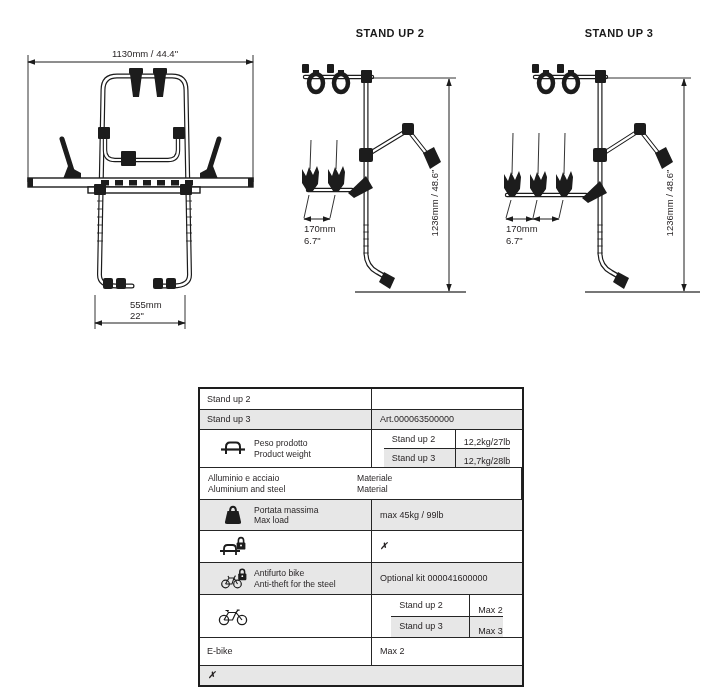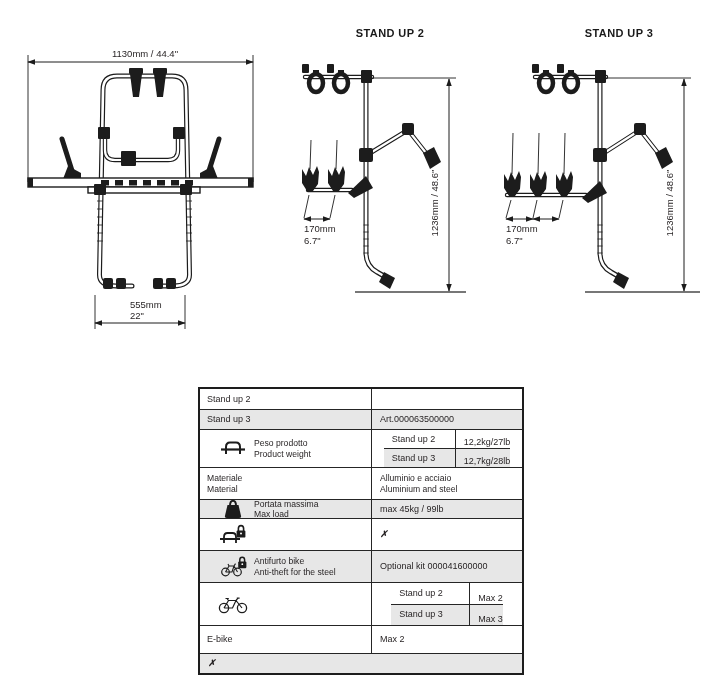--- a/index.html
+++ b/index.html
@@ -16,21 +16,21 @@
   .blk{fill:#1c1c1c;stroke:none;}
   .whitefill{fill:#ffffff;stroke:#1c1c1c;stroke-width:1.4;}
   .ground{stroke:#4a4a4a;stroke-width:1.6;fill:none;}
   .dimtxt{font:9.5px "Liberation Sans",sans-serif;fill:#231f20;}
   .titletxt{font:bold 11px "Liberation Sans",sans-serif;fill:#1a1a1a;letter-spacing:.4px;}
   
   .spec-table{position:absolute;left:198px;top:387px;width:326px;border:2px solid #1d1d1d;
               background:#fff;box-sizing:border-box;font-size:9px;line-height:1.2;}
   .trow{display:flex;box-sizing:border-box;}
   .trow + .trow{border-top:1px solid #252525;}
-  .h20{height:20px}.h21{height:28px}.h31{height:19px}.h32{height:32px}.h38{height:38px}.h43{height:43px}
+  .h20{height:20px}.h21{height:28px}.h31{height:31px}.h32{height:32px}.h38{height:38px}.h43{height:43px}
   .cell{box-sizing:border-box;display:flex;align-items:center;}
   .cl{width:172px;border-right:1px solid #252525;padding-left:7px;}
   .cl.withicon{padding-left:12px;}
   .cr{flex:1;padding-left:8px;}
   .g{background:#e7e7e7;}
   .icw{width:42px;display:flex;justify-content:center;align-items:center;flex:0 0 42px;}
   .lbl2 span{display:block;font-size:8.6px;}
   .sub{flex:1;display:flex;flex-direction:column;padding-left:0;}
   .srow{flex:1;display:flex;box-sizing:border-box;}
   .srow + .srow{border-top:1px solid #252525;}
@@ -326,30 +326,30 @@
             <span>Stand up 3</span>
           </div>
           <div class="sv g">
             <span>12,7kg/28lb</span>
           </div>
         </div>
       </div>
     </div>
 
     <div class="trow h32">
+      <div class="cell cr">
+        <div class="lbl2">
+          <span>Alluminio e acciaio</span>
+          <span>Aluminium and steel</span>
+        </div>
+      </div>
       <div class="cell cl">
         <div class="lbl2">
           <span>Materiale</span>
           <span>Material</span>
-        </div>
-      </div>
-      <div class="cell cr">
-        <div class="lbl2">
-          <span>Alluminio e acciaio</span>
-          <span>Aluminium and steel</span>
         </div>
       </div>
     </div>
 
     <div class="trow h31">
       <div class="cell cl withicon g">
         <span class="icw">
           <svg width="22" height="20" viewBox="0 0 22 20">
             <path d="M8,7 Q8,1.8 11,1.8 Q14,1.8 14,7" fill="none" stroke="#1c1c1c" stroke-width="2"></path>
             <path d="M5.5,6 L3,16.8 Q2.6,19 5,19 L17,19 Q19.4,19 19,16.8 L16.5,6 Z" fill="#1c1c1c"></path>

